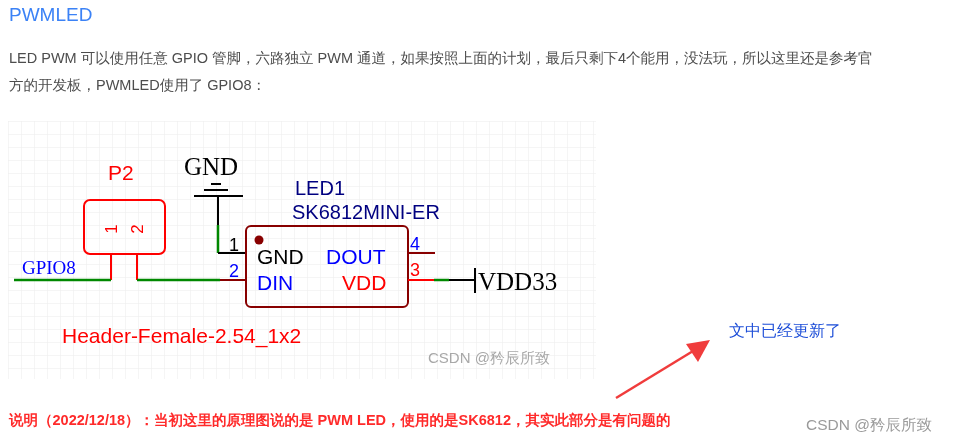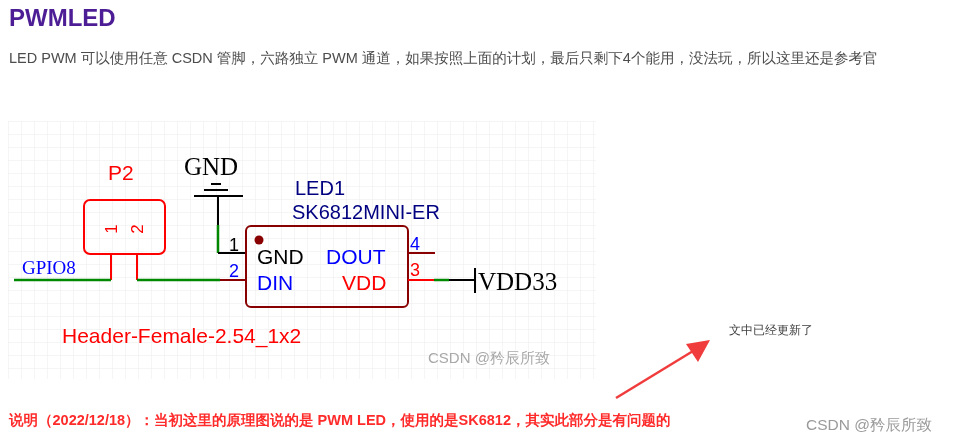--- a/index.html
+++ b/index.html
@@ -1,41 +1,42 @@
 <!DOCTYPE html>
 <html><head>
 <meta charset="utf-8">
 <style>
   html, body { margin:0; padding:0; background:#ffffff; }
   body { width:973px; height:444px; position:relative; overflow:hidden;
          font-family:"DejaVu Sans","Liberation Sans",sans-serif; }
-  .title { position:absolute; left:9px; top:4px; font-size:24px; font-weight:bold; color:#4c1d95;
+  .title { position:absolute; left:9px; top:4px; font-size:19px; font-weight:normal; color:#3b82f6;
            font-family:"Liberation Sans","DejaVu Sans",sans-serif; }
   .para { position:absolute; left:9px; top:45px; width:960px; font-size:14.5px; line-height:27px; color:#4d4d4d;
           font-family:"Liberation Sans","DejaVu Sans",sans-serif; }
   .para span { display:block; white-space:nowrap; }
   .schem { position:absolute; left:0; top:118px; width:600px; height:262px; }
   .note { position:absolute; left:9px; top:411px; font-size:14.5px; font-weight:bold; color:#ff2a2a;
           white-space:nowrap; font-family:"Liberation Sans","DejaVu Sans",sans-serif; }
-  .callout { position:absolute; left:729px; top:319px; font-size:12px; line-height:23px; color:#404040;
+  .callout { position:absolute; left:729px; top:319px; font-size:16px; line-height:23px; color:#1d4ed8;
              font-family:"Liberation Sans","DejaVu Sans",sans-serif; }
   .callout span { display:block; white-space:nowrap; }
   .arrow { position:absolute; left:610px; top:330px; width:120px; height:72px; }
   .wm1 { position:absolute; left:428px; top:349px; font-size:15px; color:#a8a8a8;
          font-family:"Liberation Sans","DejaVu Sans",sans-serif; }
   .wm2 { position:absolute; left:806px; top:415px; font-size:15.5px; color:#9a9a9a;
          font-family:"Liberation Sans","DejaVu Sans",sans-serif; }
 </style>
 </head>
 <body>
 
 <div class="title">PWMLED</div>
 
 <div class="para">
-  <span>LED PWM 可以使用任意 CSDN 管脚，六路独立 PWM 通道，如果按照上面的计划，最后只剩下4个能用，没法玩，所以这里还是参考官</span>
+  <span>LED PWM 可以使用任意 GPIO 管脚，六路独立 PWM 通道，如果按照上面的计划，最后只剩下4个能用，没法玩，所以这里还是参考官</span>
+  <span>方的开发板，PWMLED使用了 GPIO8：</span>
 </div>
 
 <svg class="schem" viewBox="0 0 600 262" xmlns="http://www.w3.org/2000/svg">
   <defs>
     <pattern id="grid" width="13" height="13" patternUnits="userSpaceOnUse" x="8" y="3">
       <path d="M 13 0 L 0 0 0 13" fill="none" stroke="#ececec" stroke-width="1"></path>
     </pattern>
   </defs>
   <rect x="8" y="3" width="588" height="258" fill="url(#grid)"></rect>
 

